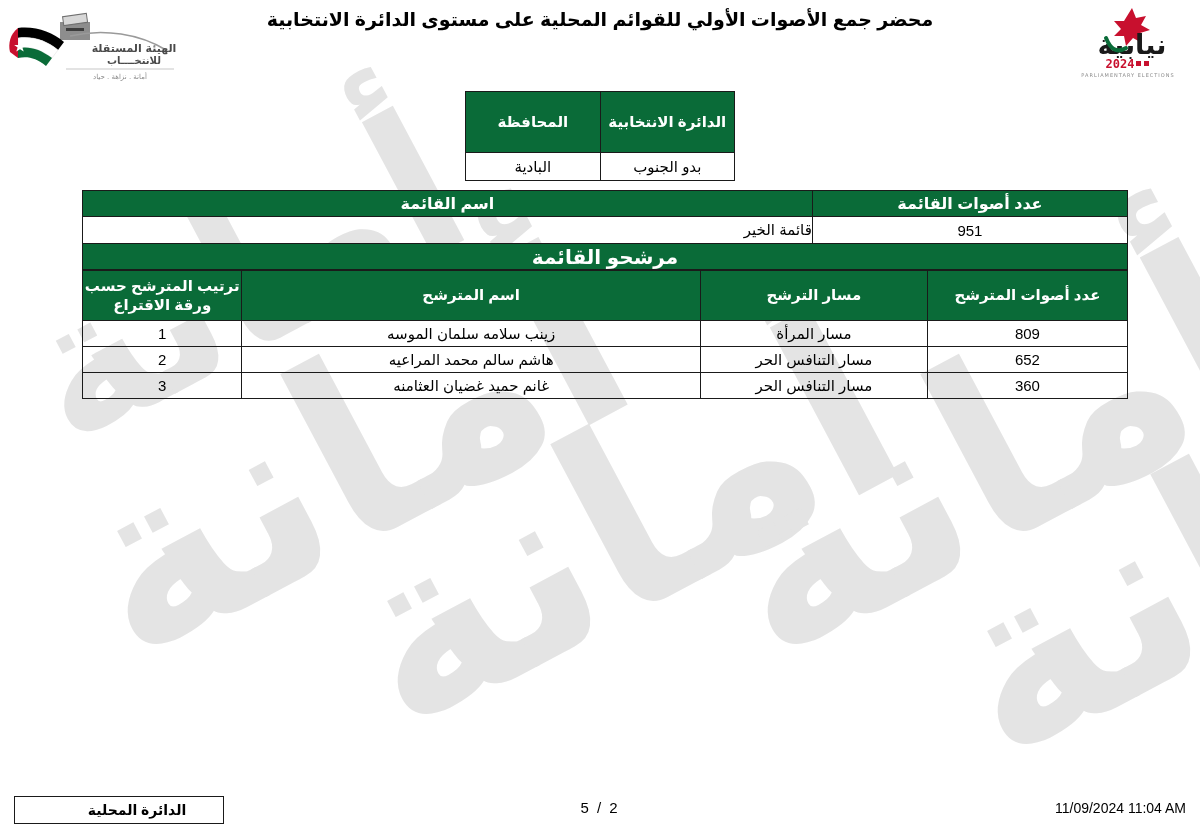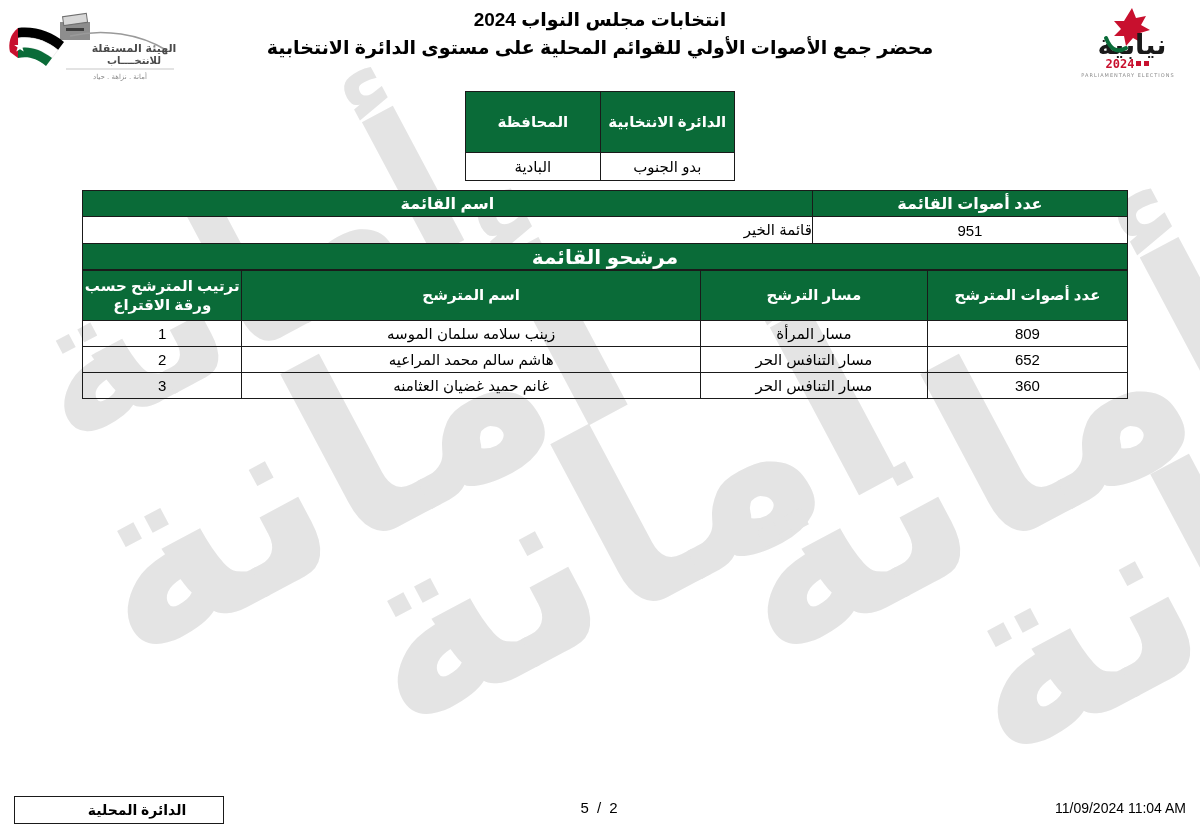--- a/index.html
+++ b/index.html
@@ -252,21 +252,20 @@
       <path d="M62 30 C96 22 132 28 158 44" stroke="#9a9a9a" stroke-width="1.6" fill="none"></path>
 
       <text x="126" y="46" font-family="DejaVu Sans, sans-serif" font-size="11" font-weight="700" fill="#4a4a4a" text-anchor="middle">الهيئة المستقلة</text>
       <text x="126" y="58" font-family="DejaVu Sans, sans-serif" font-size="10" font-weight="700" fill="#4a4a4a" text-anchor="middle">للانتخــــاب</text>
       <line x1="58" y1="63" x2="166" y2="63" stroke="#b9b9b9" stroke-width="0.8"></line>
       <text x="112" y="73" font-family="DejaVu Sans, sans-serif" font-size="7" fill="#8a8a8a" text-anchor="middle">أمانة . نزاهة . حياد</text>
     </svg>
   </div>
 
   <div class="title-block">
-    <div class="title-line1">انتخابات مجلس النواب 2024</div>
     <div class="title-line2">محضر جمع الأصوات الأولي للقوائم المحلية على مستوى الدائرة الانتخابية</div>
   </div>
 
   <div class="logo-niyabiya">
     <svg viewBox="0 0 104 76" width="104" height="76">
       <g>
         <polygon points="56,4 60,14 70,12 65,21 74,26 64,29 66,39 57,34 50,42 48,32 38,32 45,25 38,17 48,17" fill="#c8102e"></polygon>
       </g>
       <text x="56" y="50" font-family="DejaVu Sans, sans-serif" font-size="27" font-weight="700" fill="#1a1a1a" text-anchor="middle">نيابية</text>
       <path d="M30 34 C34 44 40 50 50 44" stroke="#0a6b38" stroke-width="4" fill="none" stroke-linecap="round"></path>

